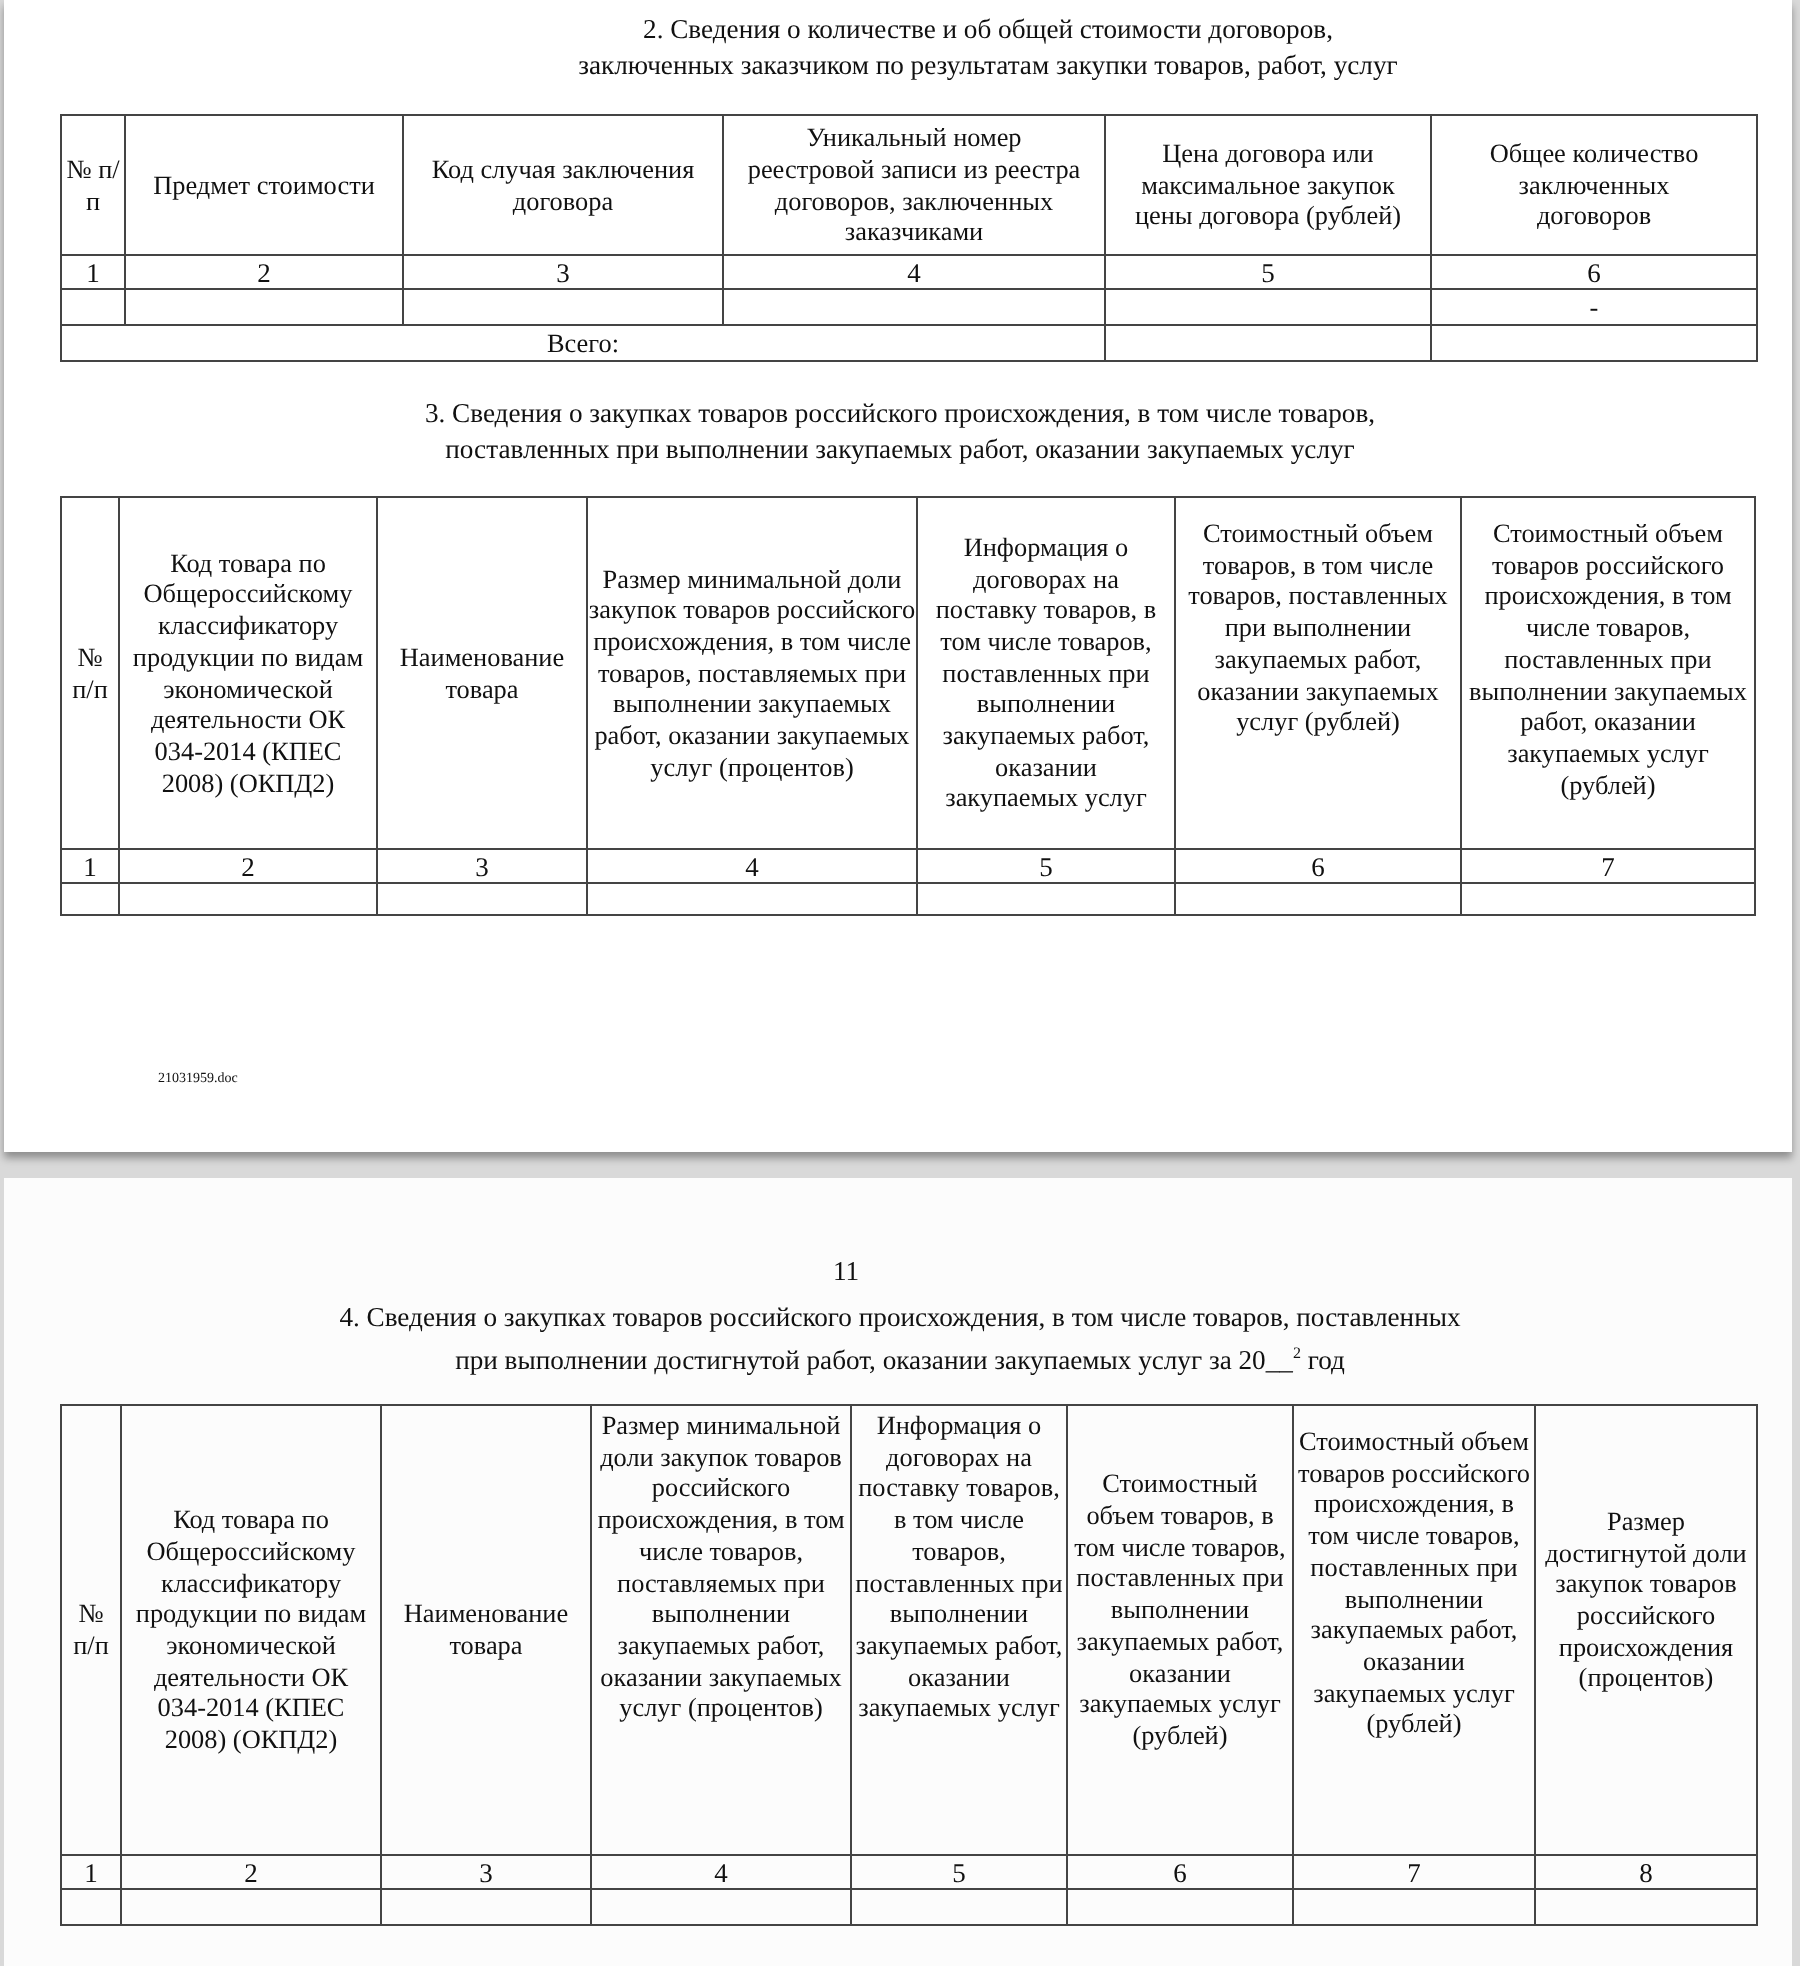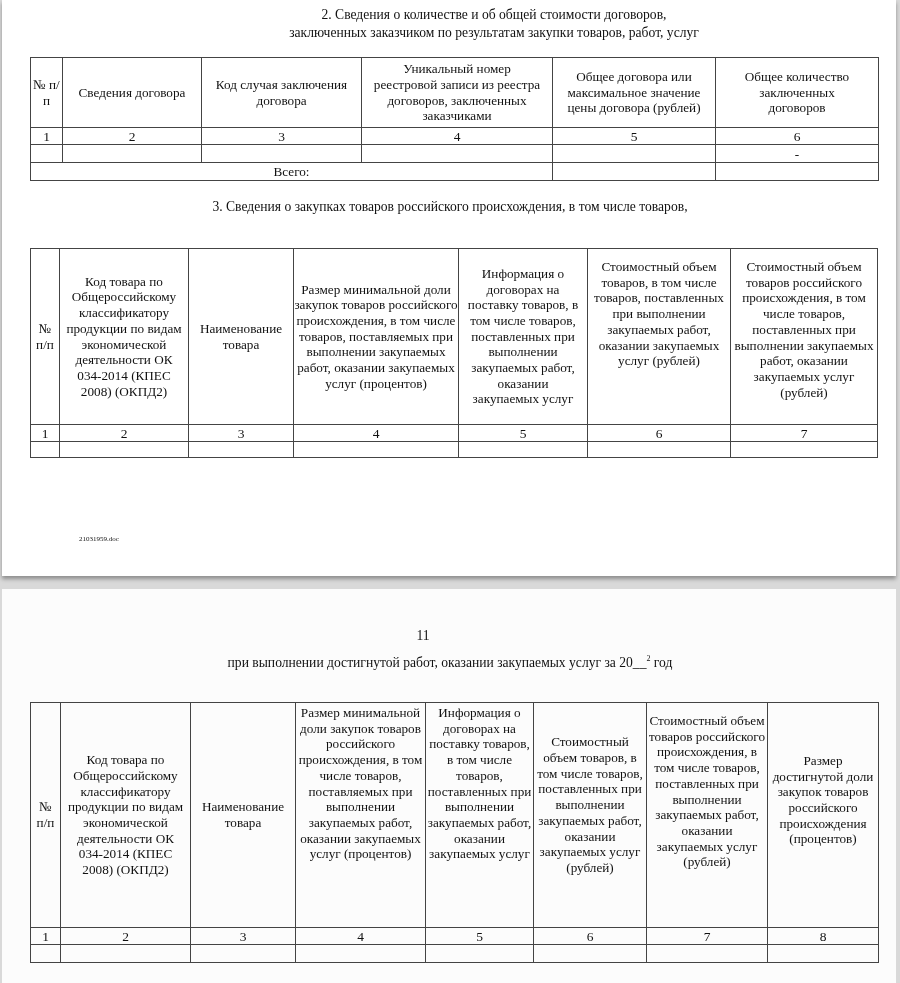--- a/index.html
+++ b/index.html
@@ -33,24 +33,24 @@
     <col style="width:32px">
       <col style="width:139px">
       <col style="width:160px">
       <col style="width:191px">
       <col style="width:163px">
       <col style="width:163px">
   </colgroup>
   <tbody>
       <tr style="height:70px;">
     <td>№ п/п</td>
-    <td>Сведения договора</td>
+    <td>Предмет стоимости</td>
     <td>Код случая заключения договора</td>
     <td style="padding:0 10px;">Уникальный номер реестровой записи из реестра договоров, заключенных заказчиками</td>
-    <td style="padding:0 2px;">Общее договора или максимальное значение цены договора (рублей)</td>
+    <td style="padding:0 2px;">Цена договора или максимальное закупок цены договора (рублей)</td>
     <td style="padding:0 20px;">Общее количество заключенных договоров</td>
   </tr>
   <tr style="height:17px;">
     <td class="num">1</td>
     <td class="num">2</td>
     <td class="num">3</td>
     <td class="num">4</td>
     <td class="num">5</td>
     <td class="num">6</td>
   </tr>
@@ -65,20 +65,21 @@
   <tr style="height:18px;margin-left:31px;">
     <td colspan="4">Всего:</td>
     <td></td>
     <td></td>
   </tr>
 </tbody>
   </table>
 
 <div class="title" style="top:198px;">
   <div>3. Сведения о закупках товаров российского происхождения, в том числе товаров,</div>
+  <div>поставленных при выполнении закупаемых работ, оказании закупаемых услуг</div>
 </div>
 
 <table style="left:30px; top:248px; width:847px;">
   <colgroup>
     <col style="width:29px">
       <col style="width:129px">
       <col style="width:105px">
       <col style="width:165px">
       <col style="width:129px">
       <col style="width:143px">
@@ -113,20 +114,21 @@
     <td></td>
   </tr>
 </tbody>
   </table>
 
 <div class="docname">21031959.doc</div>
 
 <div class="pageno">11</div>
 
 <div class="title" style="top:650px;">
+  <div>4. Сведения о закупках товаров российского происхождения, в том числе товаров, поставленных</div>
   <div><span>при выполнении достигнутой работ, оказании закупаемых услуг за 20__</span><sup>2</sup><span> год</span></div>
 </div>
 
 <table style="left:30px; top:702px; width:848px;">
   <colgroup>
     <col style="width:30px">
       <col style="width:130px">
       <col style="width:105px">
       <col style="width:130px">
       <col style="width:108px">

